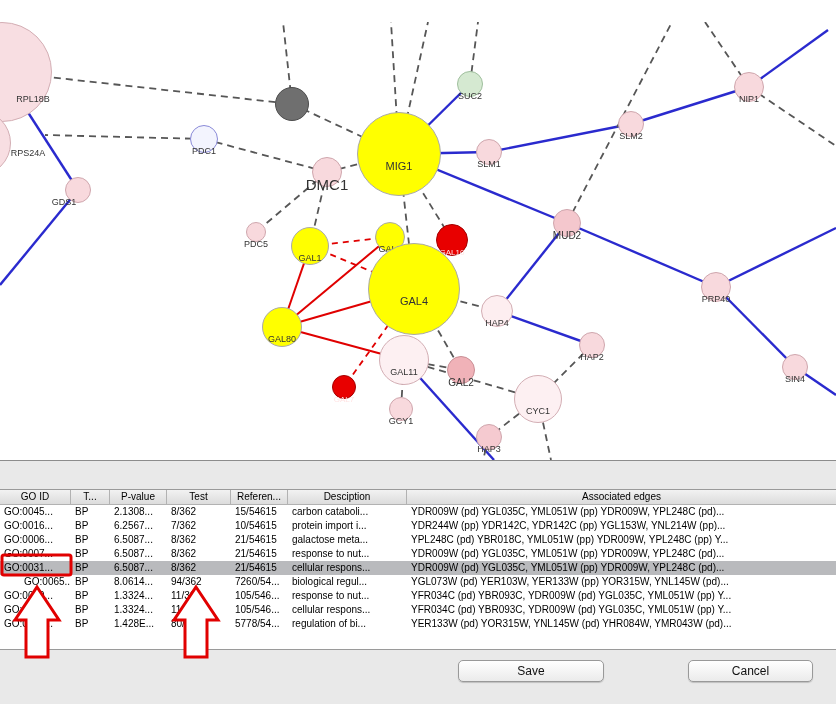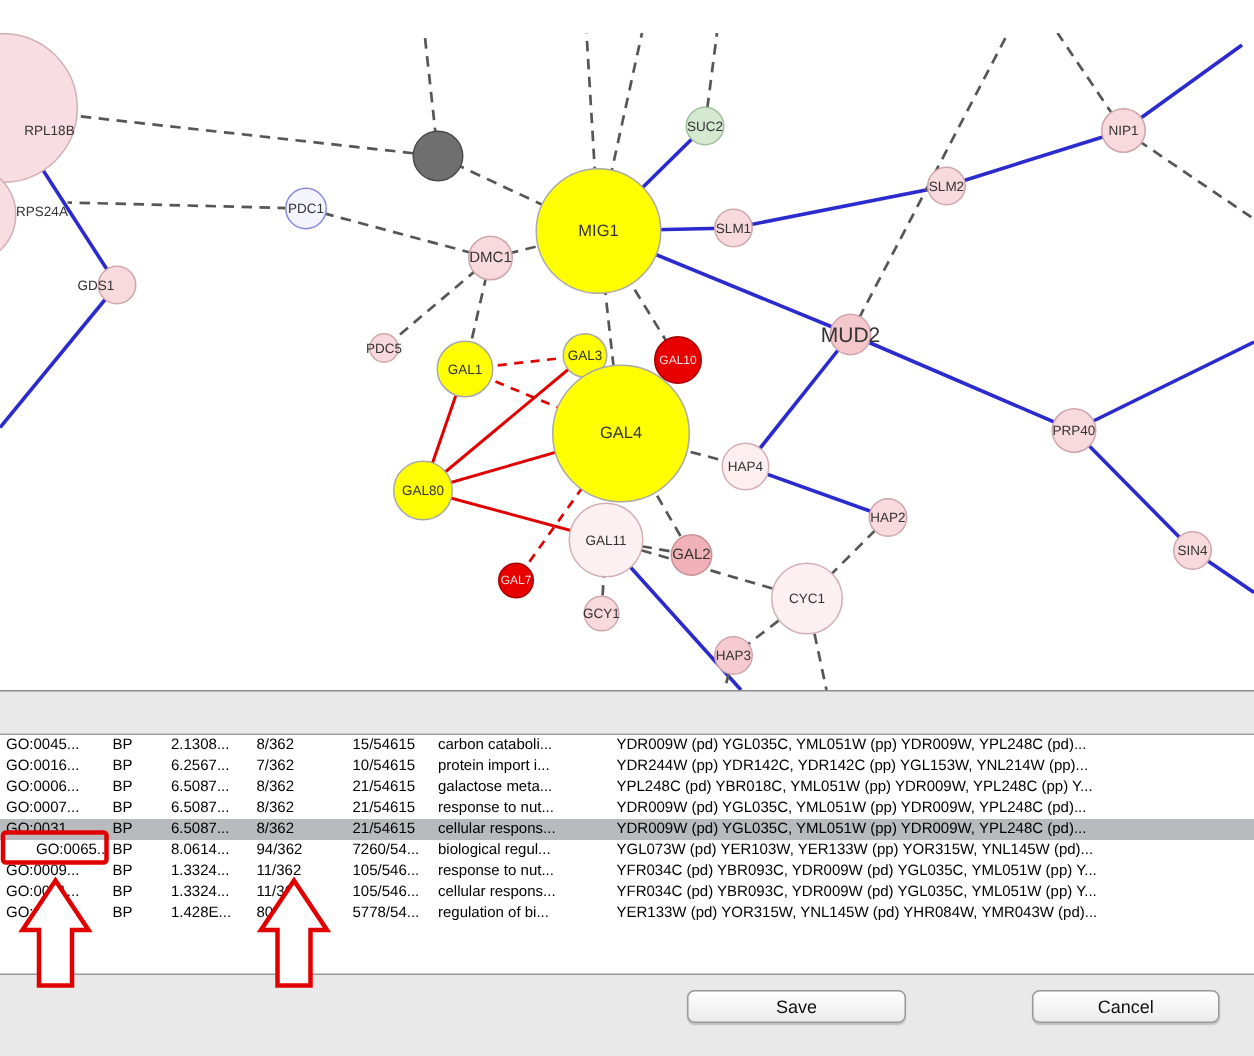--- a/index.html
+++ b/index.html
@@ -13,21 +13,21 @@
   .tl-yellow { left:26px; background:var(--tl-yellow); border:1px solid rgba(0,0,0,.25); }
   .tl-green  { left:43px; background:var(--tl-green);  border:1px solid rgba(0,0,0,.25); }
   .tl-gray   { background:var(--tl-inactive); border:1px solid #a8a8a8; }
   .win-title { position:absolute; left:0; top:3px; width:100%; text-align:center;
     font-size:13px; font-weight:bold; color:#3a3a3a; }
 
   .graph { position:absolute; left:0; top:22px; width:836px; height:438px; background:#fff; overflow:hidden; }
   .graph svg.edges { position:absolute; left:0; top:0; }
   .node { position:absolute; border-radius:50%; box-sizing:border-box; }
   .node-label { position:absolute; transform:translate(-50%,-50%); color:#333;
-    white-space:nowrap; pointer-events:none; }
+    white-space:nowrap; pointer-events:none;margin-top:12px; }
 
   
   .bottom-window { position:absolute; left:0; top:460px; width:836px; height:244px;
     background:#e9e9e9; border-top:1px solid #8c8c8c; box-sizing:border-box; }
   .titlebar2 { position:absolute; left:0; top:0; width:100%; height:20px;
     background:linear-gradient(#f1f1f1,#dadada); border-bottom:1px solid #b3b3b3; box-sizing:border-box; }
   .titlebar2 .tl { top:4px; width:11px; height:11px; }
   .win-title2 { position:absolute; left:0; top:3px; width:100%; text-align:center;
     font-size:12px; font-weight:bold; color:#8d8d8d; }
 
@@ -115,33 +115,33 @@
   <div class="node" style="left: -48px; top: 0px; width: 100px; height: 100px; background: rgb(248, 222, 226); border: 1.5px solid rgb(211, 174, 180);"></div>
       <span class="node-label" style="left: 33px; top: 65px; font-size: 9px;">RPL18B</span>
       <div class="node" style="left: -55px; top: 88px; width: 66px; height: 66px; background: rgb(248, 222, 226); border: 1.5px solid rgb(211, 174, 180);"></div>
       <span class="node-label" style="left: 28px; top: 119px; font-size: 9px;">RPS24A</span>
       <div class="node" style="left: 65px; top: 155px; width: 26px; height: 26px; background: rgb(248, 217, 221); border: 1.5px solid rgb(207, 166, 173);"></div>
       <span class="node-label" style="left: 64px; top: 168px; font-size: 9px;">GDS1</span>
       <div class="node" style="left: 190px; top: 103px; width: 28px; height: 28px; background: rgb(243, 244, 254); border: 1.5px solid rgb(138, 138, 216);"></div>
       <span class="node-label" style="left: 204px; top: 117px; font-size: 9px;">PDC1</span>
       <div class="node" style="left: 275px; top: 65px; width: 34px; height: 34px; background: rgb(111, 111, 111); border: 1.5px solid rgb(76, 76, 76);"></div>
       <div class="node" style="left: 312px; top: 135px; width: 30px; height: 30px; background: rgb(248, 217, 221); border: 1.5px solid rgb(207, 166, 173);"></div>
-      <span class="node-label" style="left: 327px; top: 150px; font-size: 10px;">DMC1</span>
+      <span class="node-label" style="left: 327px; top: 150px; font-size: 15px;">DMC1</span>
       <div class="node" style="left: 357px; top: 90px; width: 84px; height: 84px; background: rgb(255, 255, 0); border: 1.5px solid rgb(169, 169, 169);"></div>
       <span class="node-label" style="left: 399px; top: 132px; font-size: 11px;">MIG1</span>
       <div class="node" style="left: 457px; top: 49px; width: 26px; height: 26px; background: rgb(213, 233, 209); border: 1.5px solid rgb(159, 191, 157);"></div>
       <span class="node-label" style="left: 470px; top: 62px; font-size: 9px;">SUC2</span>
       <div class="node" style="left: 476px; top: 117px; width: 26px; height: 26px; background: rgb(248, 217, 221); border: 1.5px solid rgb(207, 166, 173);"></div>
       <span class="node-label" style="left: 489px; top: 130px; font-size: 9px;">SLM1</span>
       <div class="node" style="left: 618px; top: 89px; width: 26px; height: 26px; background: rgb(248, 217, 221); border: 1.5px solid rgb(207, 166, 173);"></div>
       <span class="node-label" style="left: 631px; top: 102px; font-size: 9px;">SLM2</span>
       <div class="node" style="left: 734px; top: 50px; width: 30px; height: 30px; background: rgb(248, 217, 221); border: 1.5px solid rgb(207, 166, 173);"></div>
       <span class="node-label" style="left: 749px; top: 65px; font-size: 9px;">NIP1</span>
       <div class="node" style="left: 553px; top: 187px; width: 28px; height: 28px; background: rgb(244, 199, 205); border: 1.5px solid rgb(207, 166, 173);"></div>
-      <span class="node-label" style="left: 567px; top: 201px; font-size: 14px; text-align: right;">MUD2</span>
+      <span class="node-label" style="left: 567px; top: 201px; font-size: 10px; text-align: right;">MUD2</span>
       <div class="node" style="left: 701px; top: 250px; width: 30px; height: 30px; background: rgb(248, 217, 221); border: 1.5px solid rgb(207, 166, 173);"></div>
       <span class="node-label" style="left: 716px; top: 265px; font-size: 9px;">PRP40</span>
       <div class="node" style="left: 782px; top: 332px; width: 26px; height: 26px; background: rgb(248, 217, 221); border: 1.5px solid rgb(207, 166, 173);"></div>
       <span class="node-label" style="left: 795px; top: 345px; font-size: 9px;">SIN4</span>
       <div class="node" style="left: 246px; top: 200px; width: 20px; height: 20px; background: rgb(248, 217, 221); border: 1.5px solid rgb(207, 166, 173);"></div>
       <span class="node-label" style="left: 256px; top: 210px; font-size: 9px;">PDC5</span>
       <div class="node" style="left: 291px; top: 205px; width: 38px; height: 38px; background: rgb(255, 255, 0); border: 1.5px solid rgb(169, 169, 169);"></div>
       <span class="node-label" style="left: 310px; top: 224px; font-size: 9px;">GAL1</span>
       <div class="node" style="left: 375px; top: 200px; width: 30px; height: 30px; background: rgb(255, 255, 0); border: 1.5px solid rgb(169, 169, 169);"></div>
       <span class="node-label" style="left: 390px; top: 215px; font-size: 9px;">GAL3</span>
@@ -165,20 +165,29 @@
       <span class="node-label" style="left: 592px; top: 323px; font-size: 9px;">HAP2</span>
       <div class="node" style="left: 514px; top: 353px; width: 48px; height: 48px; background: rgb(253, 240, 242); border: 1.5px solid rgb(211, 174, 180);"></div>
       <span class="node-label" style="left: 538px; top: 377px; font-size: 9px;">CYC1</span>
       <div class="node" style="left: 476px; top: 402px; width: 26px; height: 26px; background: rgb(245, 202, 208); border: 1.5px solid rgb(207, 166, 173);"></div>
       <span class="node-label" style="left: 489px; top: 415px; font-size: 9px;">HAP3</span>
     </div>
 
   <div class="bottom-window">
 
     <div class="noa-table">
+      <div class="thead">
+          <div class="th" style="width: 71px;">GO ID</div>
+          <div class="th" style="width: 39px;">T...</div>
+          <div class="th" style="width: 57px;">P-value</div>
+          <div class="th" style="width: 64px;">Test</div>
+          <div class="th" style="width: 57px;">Referen...</div>
+          <div class="th" style="width: 119px;">Desciption</div>
+          <div class="th" style="width: 429px;">Associated edges</div>
+        </div>
       <div class="tbody">
           <div class="trow">
             <div class="td" style="width: 71px;">GO:0045...</div>
             <div class="td" style="width: 39px;">BP</div>
             <div class="td" style="width: 57px;">2.1308...</div>
             <div class="td" style="width: 64px;">8/362</div>
             <div class="td" style="width: 57px;">15/54615</div>
             <div class="td" style="width: 119px;">carbon cataboli...</div>
             <div class="td" style="width: 429px;">YDR009W (pd) YGL035C, YML051W (pp) YDR009W, YPL248C (pd)...</div>
           </div>

